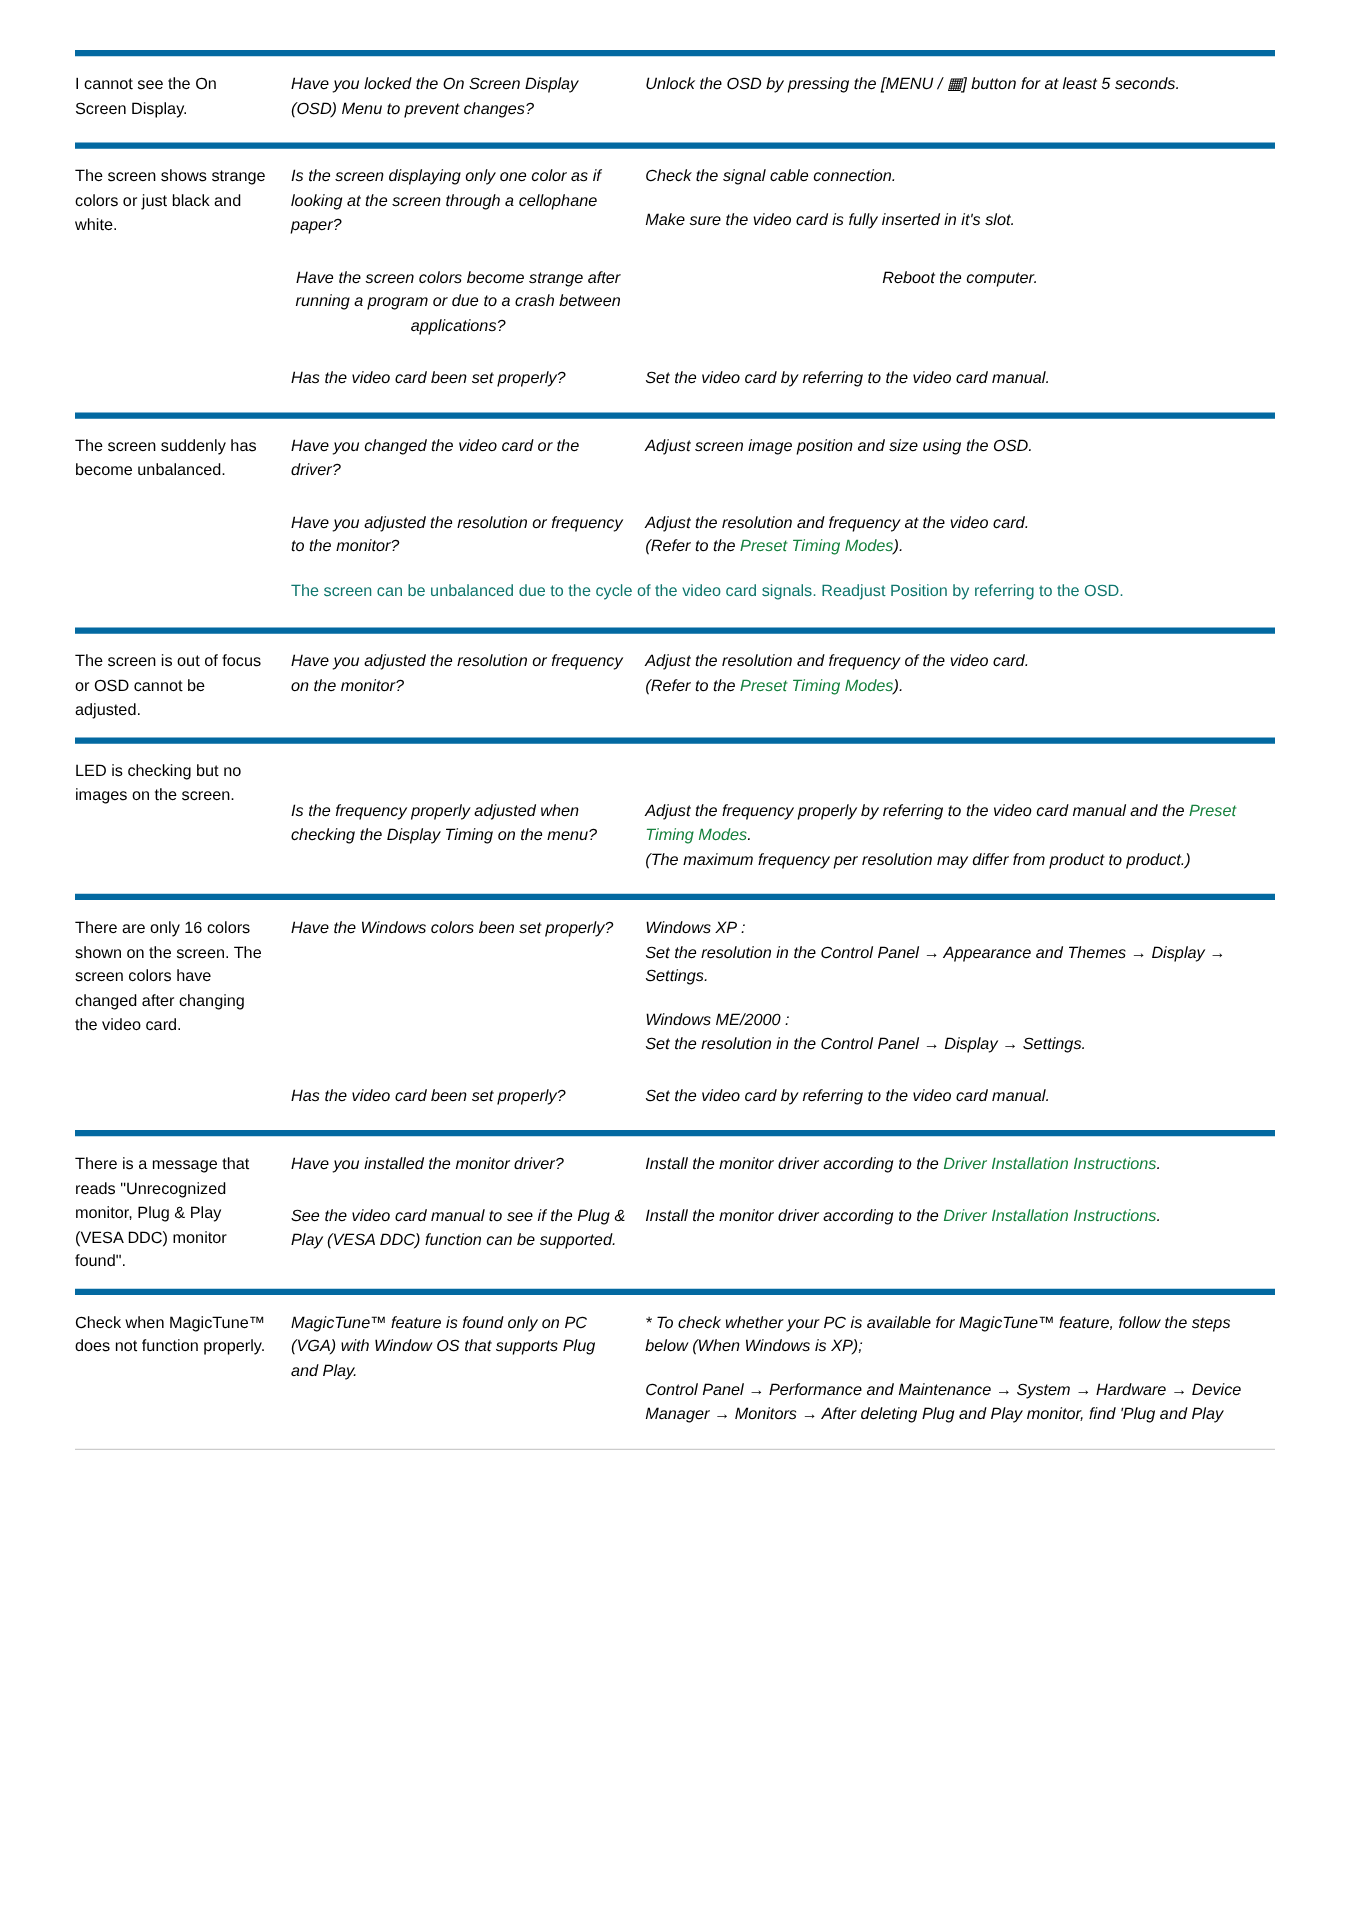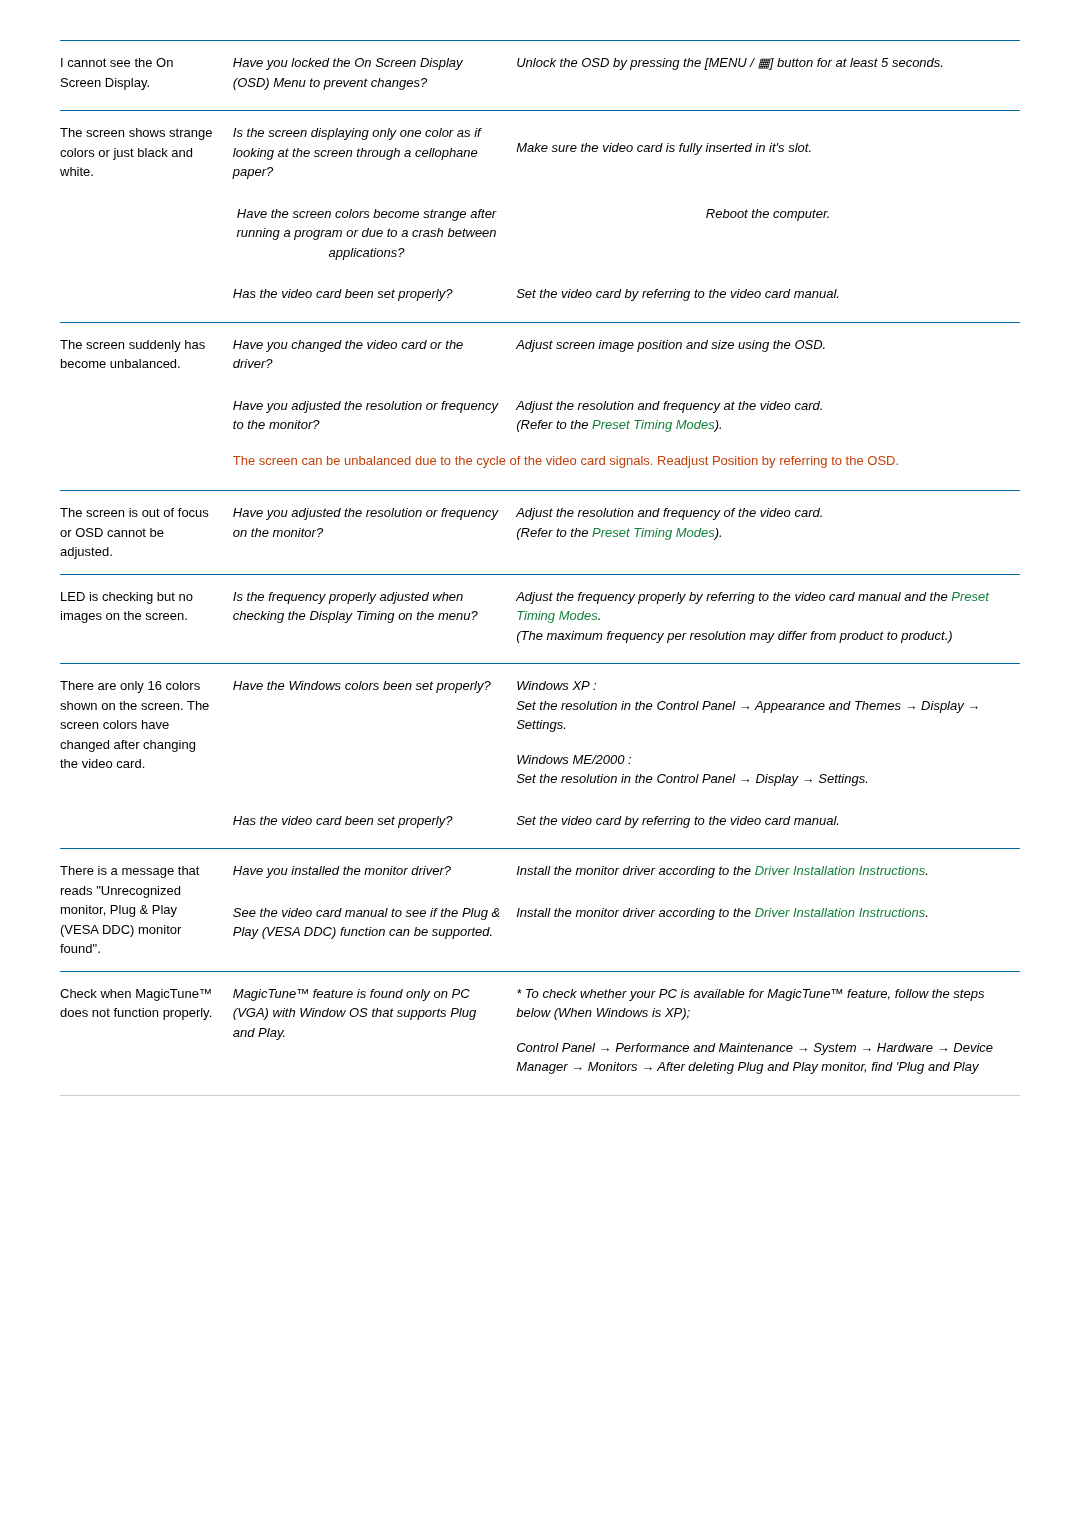--- a/index.html
+++ b/index.html
@@ -14,39 +14,39 @@
       color: #000000;
       padding: 40px 60px;
       width: 1080px;
       min-height: 1528px;
     }
     .table-container {
       width: 100%;
     }
     .row {
       display: flex;
-      border-top: 1px solid #0369a1;
+      border-top: 5px solid #0369a1;
       padding: 12px 0;
     }
     .row:last-child {
       border-bottom: 1px solid #cccccc;
     }
     .col-problem {
       width: 18%;
       padding-right: 16px;
       vertical-align: top;
       flex-shrink: 0;
     }
     .link {
       color: #15803d;
       text-decoration: none;
     }
     .full-width-note {
       padding: 8px 0;
-      color: #c2410c;
+      color: #0f766e;
     }
     .check-solution-pair {
       display: flex;
       padding: 6px 0;
       border-top: none;
       font-style: italic;
     }
     .check-solution-pair:first-child {
       padding-top: 0;
     }
@@ -83,21 +83,21 @@
     </div>
     <div class="row">
       <div class="col-problem">
         <p>The screen shows strange colors or just black and white.</p>
       </div>
       <div style="flex: 1 1 0%;">
         <div class="check-solution-pair">
           <div class="check-text">
             <p>Is the screen displaying only one color as if looking at the screen through a cellophane paper?</p>
           </div>
-          <div class="solution-text"><br><p>Make sure the video card is fully inserted in it's slot.</p></div>
+          <div class="solution-text"><p>Check the signal cable connection.</p><br><p>Make sure the video card is fully inserted in it's slot.</p></div>
         </div>
         <div class="check-solution-pair" style="padding-top: 12px; margin-top: 4px; text-align: center;">
           <div class="check-text">
             <p>Have the screen colors become strange after running a program or due to a crash between applications?</p>
           </div>
           <div class="solution-text">
             <p>Reboot the computer.</p>
           </div>
         </div>
         <div class="check-solution-pair" style="padding-top: 12px; margin-top: 4px;">
@@ -150,21 +150,21 @@
             <p>Adjust the resolution and frequency of the video card.</p>
             <p>(Refer to the <a class="link" href="#">Preset Timing Modes</a>).</p>
           </div>
         </div>
       </div>
     </div>
     <div class="row">
       <div class="col-problem">
         <p>LED is checking but no images on the screen.</p>
       </div>
-      <div style="flex: 1 1 0%;">
+      <div style="flex: 1 1 0%; margin-top: 32px;">
         <div class="check-solution-pair">
           <div class="check-text">
             <p>Is the frequency properly adjusted when checking the Display Timing on the menu?</p>
           </div>
           <div class="solution-text">
             <p>Adjust the frequency properly by referring to the video card manual and the <a class="link" href="#">Preset Timing Modes</a>.</p>
             <p>(The maximum frequency per resolution may differ from product to product.)</p>
           </div>
         </div>
       </div>

